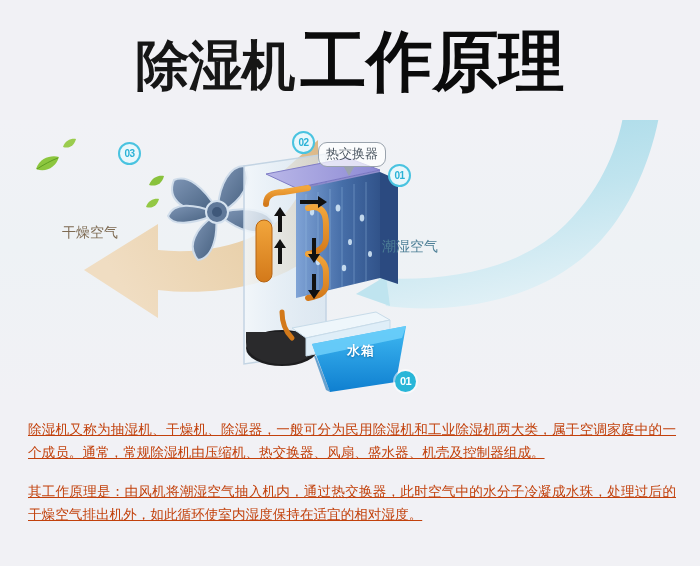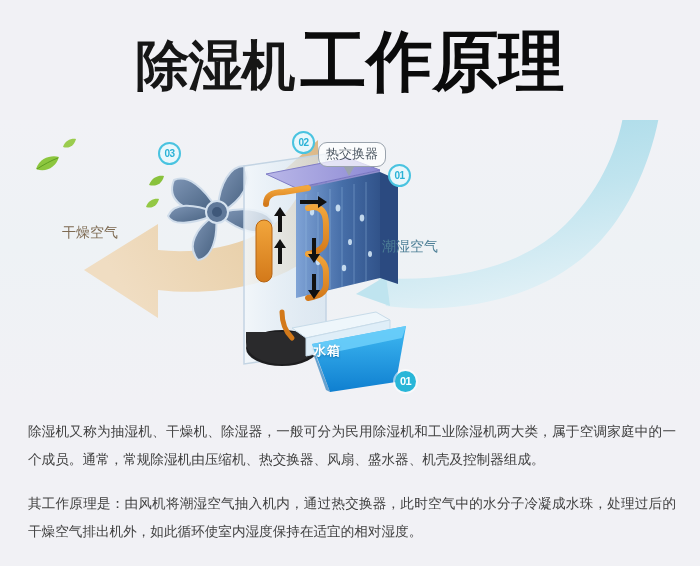--- a/index.html
+++ b/index.html
@@ -92,22 +92,23 @@
     color:#1569c7;letter-spacing:1px;white-space:nowrap;
     -webkit-text-stroke:4px #ffffff;
     paint-order:stroke fill;
     text-shadow:0 2px 2px rgba(0,0,0,.18);
   }
 
   
   .copy{position:absolute;left:28px;top:418px;width:648px;}
   .copy p{
     margin:0 0 16px 0;
-    font-size:13.6px;line-height:28px;color:#404040;
+    font-size:13.6px;line-height:23px;color:#c2410c;
     text-align:justify;
+    text-decoration:underline;
   }
   .copy p:last-child{margin-bottom:0;}
 </style>
 </head>
 <body>
 
 <div id="page">
 
   <div class="title-wrap">
     <span class="title-a">除湿机</span><span class="title-b">工作原理</span>
@@ -249,33 +250,33 @@
       <path d="M52 170 C52 182 56 190 62 196" stroke="#d3791a" stroke-width="5" fill="none" stroke-linecap="round"></path>
 
       <path d="M62 186 L146 170 L160 178 L76 196 Z" fill="#eef6fb" stroke="#c7dbe9" stroke-width="1"></path>
       <path d="M76 196 L160 178 L160 196 L76 214 Z" fill="#dfeef8" stroke="#c7dbe9" stroke-width="1"></path>
 
       <path d="M82 202 L176 184 L166 240 L100 250 Z" fill="url(#gtank)"></path>
       <path d="M82 202 L176 184 L172 196 L86 214 Z" fill="#6fd0fa" opacity="0.85"></path>
       <path d="M86 214 L100 250 L96 248 L84 214 Z" fill="#0a6cb5" opacity="0.6"></path>
     </svg>
 
-    <div class="badge hollow" style="left:118px;top:22px;margin-left:40px;">03</div>
+    <div class="badge hollow" style="left:118px;top:22px;">03</div>
     <div class="lbl lbl-dry" style="left:62px;top:104px;">干燥空气</div>
 
     <div class="badge hollow" style="left:388px;top:44px;">01</div>
     <div class="lbl lbl-wet" style="left:382px;top:82px;">潮湿空气</div>
 
     <div class="badge hollow" style="left:292px;top:11px;">02</div>
     <div class="callout" style="left:318px;top:22px;">
       <div class="box">热交换器</div>
       <div class="tail"></div>
     </div>
 
-    <div class="lbl" style="left:313px;top:222px;color:#ffffff;font-weight:600;letter-spacing:1px;text-shadow:0 1px 2px rgba(0,70,120,.5);">水箱</div>
+    <div class="lbl" style="left:347px;top:222px;color:#ffffff;font-weight:600;letter-spacing:1px;text-shadow:0 1px 2px rgba(0,70,120,.5);">水箱</div>
 
     <div class="legend">
       <div class="legend-row">
         <div class="badge">01</div>
       </div>
 
     </div>
 
   </div>
 

